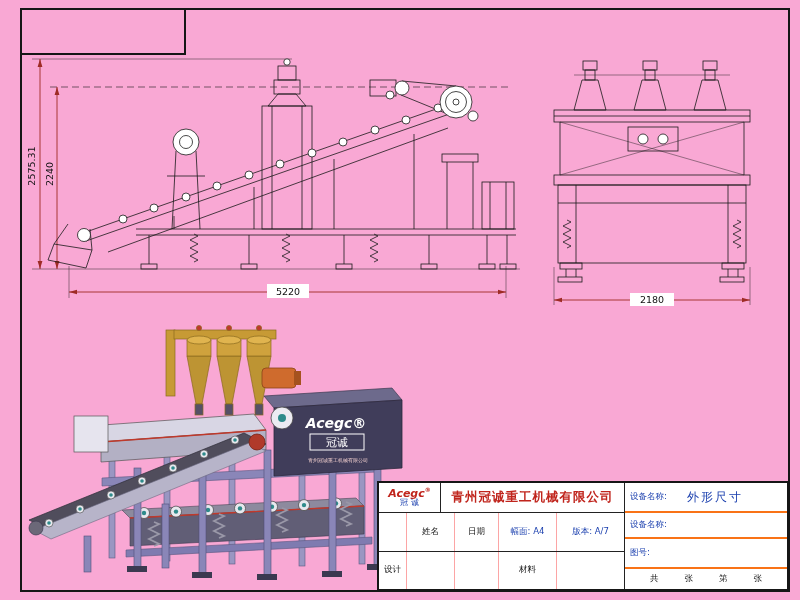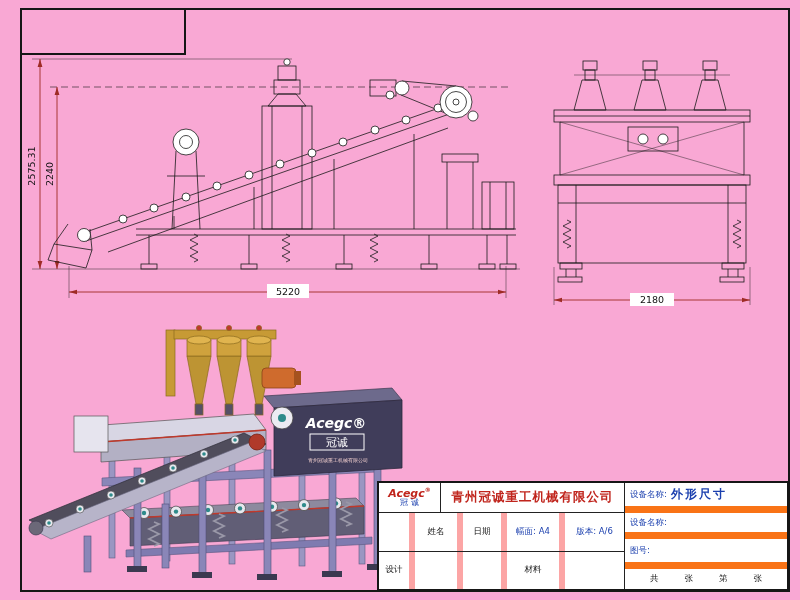--- a/index.html
+++ b/index.html
@@ -28,31 +28,31 @@
   .tb-logo{width:62px;border-right:1px solid #222;display:flex;flex-direction:column;
     align-items:center;justify-content:center;line-height:1.05}
   .logo-brand{color:#c0251d;font-weight:bold;font-style:italic;font-size:11px}
   .logo-brand sup{font-size:6px}
   .logo-cn{color:#1a3fae;font-size:8px;letter-spacing:3px;padding-left:3px}
   .tb-company{flex:1;display:flex;align-items:center;justify-content:center;
     color:#c0251d;font-weight:bold;font-size:12.5px;letter-spacing:1px;white-space:nowrap}
   .tb-grid{flex:1;display:flex;flex-direction:column}
   .tb-row{display:flex;flex:1;border-bottom:1px solid #222}
   .tb-row:last-child{border-bottom:none}
-  .c{border-right:6px solid #fca5a5;display:flex;align-items:center;justify-content:center;overflow:hidden;white-space:nowrap}
+  .c{border-right:1px solid #fca5a5;display:flex;align-items:center;justify-content:center;overflow:hidden;white-space:nowrap}
   .c:last-child{border-right:none}
-  .c.w1{width:36px}.c.w2{width:48px}.c.w3{width:44px}.c.w4{width:58px}.c.w5{flex:1}
+  .c.w1{width:28px}.c.w2{width:48px}.c.w3{width:44px}.c.w4{width:58px}.c.w5{flex:1}
   .blue{color:#1a3fae}
   .tb-right{flex:1;display:flex;flex-direction:column}
-  .tb-rrow{border-bottom:7px solid #f97316;display:flex;align-items:center;padding-left:5px;gap:4px;white-space:nowrap}
+  .tb-rrow{border-bottom:2px solid #f97316;display:flex;align-items:center;padding-left:5px;gap:20px;white-space:nowrap}
   .tb-rrow:last-child{border-bottom:none}
   .r1{height:30px}.r2{height:26px}.r3{height:30px}
   .r4{flex:1;justify-content:space-around;padding:0 12px;gap:0}
   .lbl{color:#1a3fae}
-  .equip-val{color:#1a3fae;font-weight:bold;font-size:12px;letter-spacing:2px}
+  .equip-val{color:#1a3fae;font-weight:normal;font-size:12px;letter-spacing:2px}
 </style>
 </head>
 <body>
 
 <div class="sheet">
   <div class="frame"></div>
   <div class="corner-box"></div>
 
   <svg class="sv" width="510" height="258" viewBox="0 0 510 258">
 
@@ -360,21 +360,21 @@
           <div class="logo-cn">冠诚</div>
         </div>
         <div class="tb-company">青州冠诚重工机械有限公司</div>
       </div>
       <div class="tb-grid">
         <div class="tb-row">
           <div class="c w1"></div>
           <div class="c w2">姓名</div>
           <div class="c w3">日期</div>
           <div class="c w4 blue">幅面: A4</div>
-          <div class="c w5 blue">版本: A/6</div>
+          <div class="c w5 blue">版本: A/7</div>
         </div>
         <div class="tb-row">
           <div class="c w1">设计</div>
           <div class="c w2"></div>
           <div class="c w3"></div>
           <div class="c w4">材料</div>
           <div class="c w5"></div>
         </div>
       </div>
     </div>

